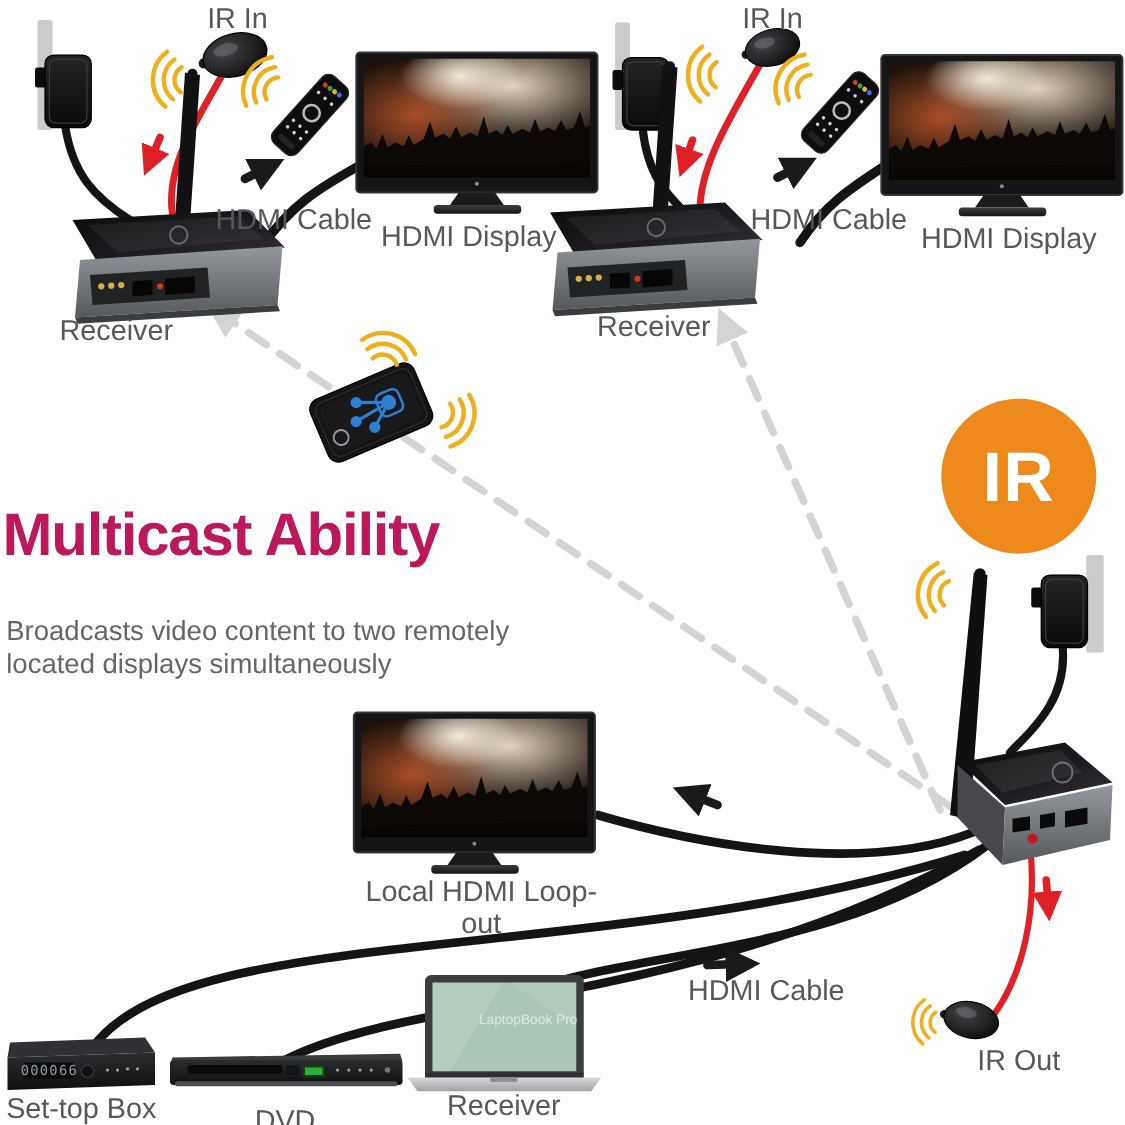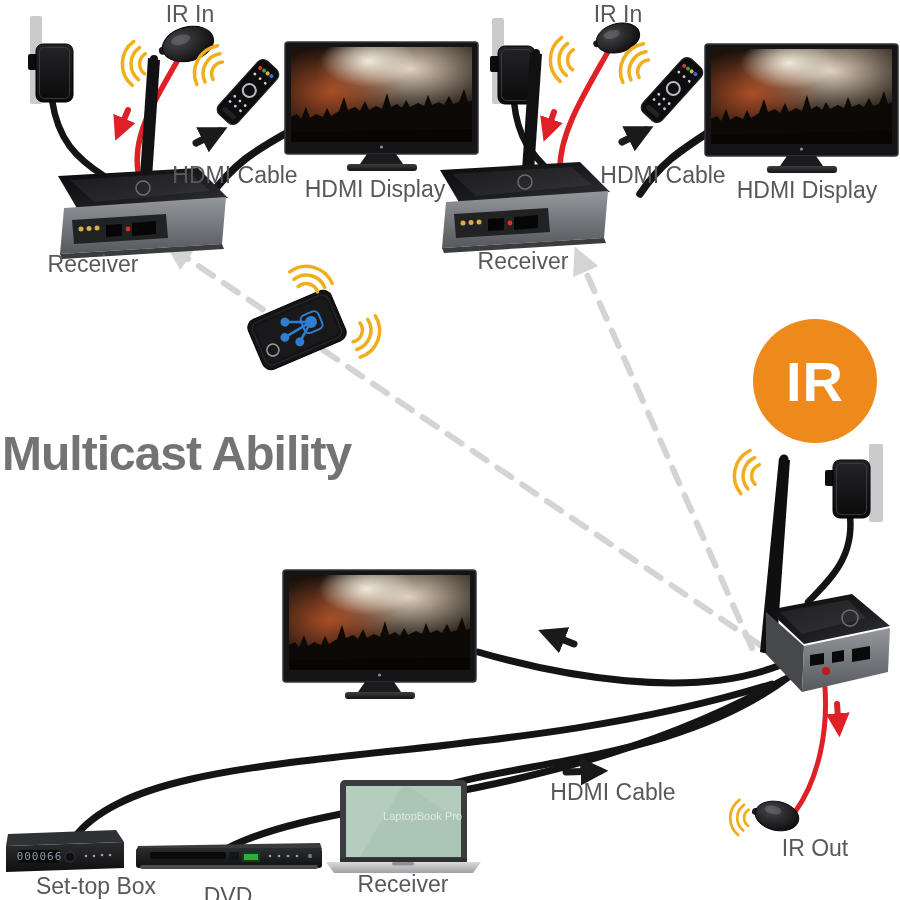--- a/index.html
+++ b/index.html
@@ -1,21 +1,21 @@
 <!DOCTYPE html>
 <html><head>
 <meta charset="utf-8">
 <style>
   html,body{margin:0;padding:0;background:#fff;}
   #stage{position:relative;width:900px;height:900px;background:#ffffff;overflow:hidden;
          font-family:"Liberation Sans", sans-serif;}
   #art{position:absolute;left:0;top:0;}
   .lbl{position:absolute;font-size:23px;color:#57585b;text-align:center;line-height:1.1;}
   .lbl.left{text-align:center;}
-  #heading{position:absolute;left:2px;top:426px;font-size:48px;font-weight:700;color:#737373;letter-spacing:-1px;}
+  #heading{position:absolute;left:2px;top:401px;font-size:48px;font-weight:700;color:#be185d;letter-spacing:-1px;}
   #subtitle{position:absolute;left:5px;top:492px;font-size:22px;color:#646669;line-height:26px;white-space:pre-line;text-align:left;}
   #ir-badge{position:absolute;left:753px;top:319px;width:124px;height:124px;border-radius:50%;
             background:#ee8a1c;display:flex;align-items:center;justify-content:center;
             color:#fff;font-size:56px;font-weight:700;letter-spacing:1px;}
   #settop-display{position:absolute;left:20px;top:850px;width:39px;height:13px;
             font-family:"DejaVu Sans Mono",monospace;font-size:11px;color:#8f98a3;letter-spacing:1px;
             display:flex;align-items:center;justify-content:center;}
   #notebook-text{position:absolute;left:346px;top:810px;width:116px;text-align:right;
             font-size:11px;color:rgba(255,255,255,0.6);}
 </style>
@@ -287,25 +287,28 @@
 <div class="lbl" style="left:150px;top:2px;width:80px;">IR In</div>
 <div class="lbl" style="left:578px;top:2px;width:80px;">IR In</div>
 <div class="lbl" style="left:170px;top:163px;width:130px;">HDMI Cable</div>
 <div class="lbl" style="left:598px;top:163px;width:130px;">HDMI Cable</div>
 <div class="lbl" style="left:300px;top:177px;width:150px;">HDMI Display</div>
 <div class="lbl" style="left:732px;top:178px;width:150px;">HDMI Display</div>
 <div class="lbl left" style="left:33px;top:252px;width:120px;">Receiver</div>
 <div class="lbl left" style="left:463px;top:249px;width:120px;">Receiver</div>
 
 <div id="heading">Multicast Ability</div>
+<div id="subtitle">Broadcasts video content to two remotely
+located displays simultaneously</div>
 
 <div id="ir-badge">IR</div>
 
+<div class="lbl" style="left:280px;top:701px;width:210px;">Local HDMI Loop-out</div>
 <div class="lbl" style="left:548px;top:780px;width:130px;">HDMI Cable</div>
-<div class="lbl" style="left:0px;top:874px;width:130px;padding-left:31px;">Set-top Box</div>
+<div class="lbl" style="left:0px;top:874px;width:130px;">Set-top Box</div>
 <div class="lbl" style="left:183px;top:884px;width:90px;">DVD</div>
 <div class="lbl" style="left:348px;top:872px;width:110px;">Receiver</div>
 <div class="lbl" style="left:760px;top:836px;width:110px;">IR Out</div>
 
 <div id="settop-display">000066</div>
 <div id="notebook-text">LaptopBook Pro</div>
 
 </div>
 
 </body></html>

